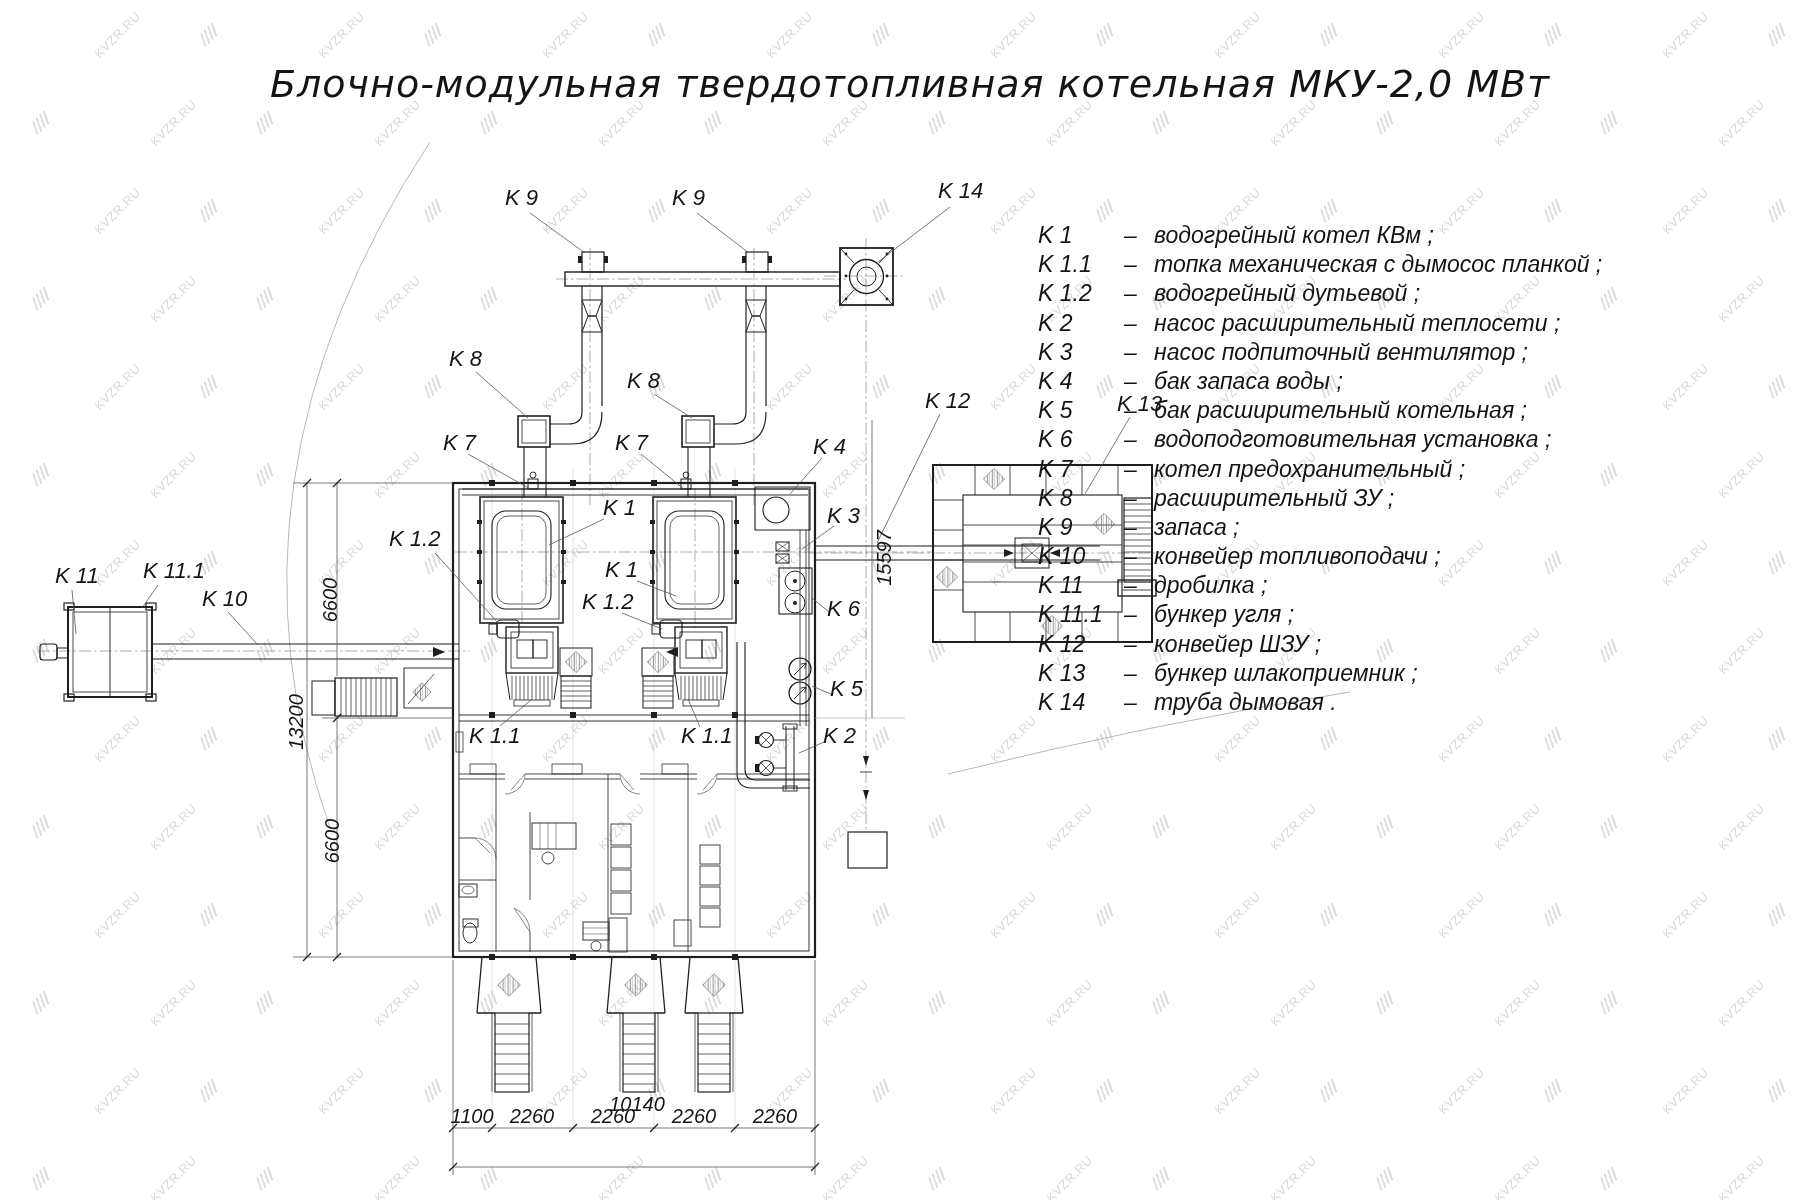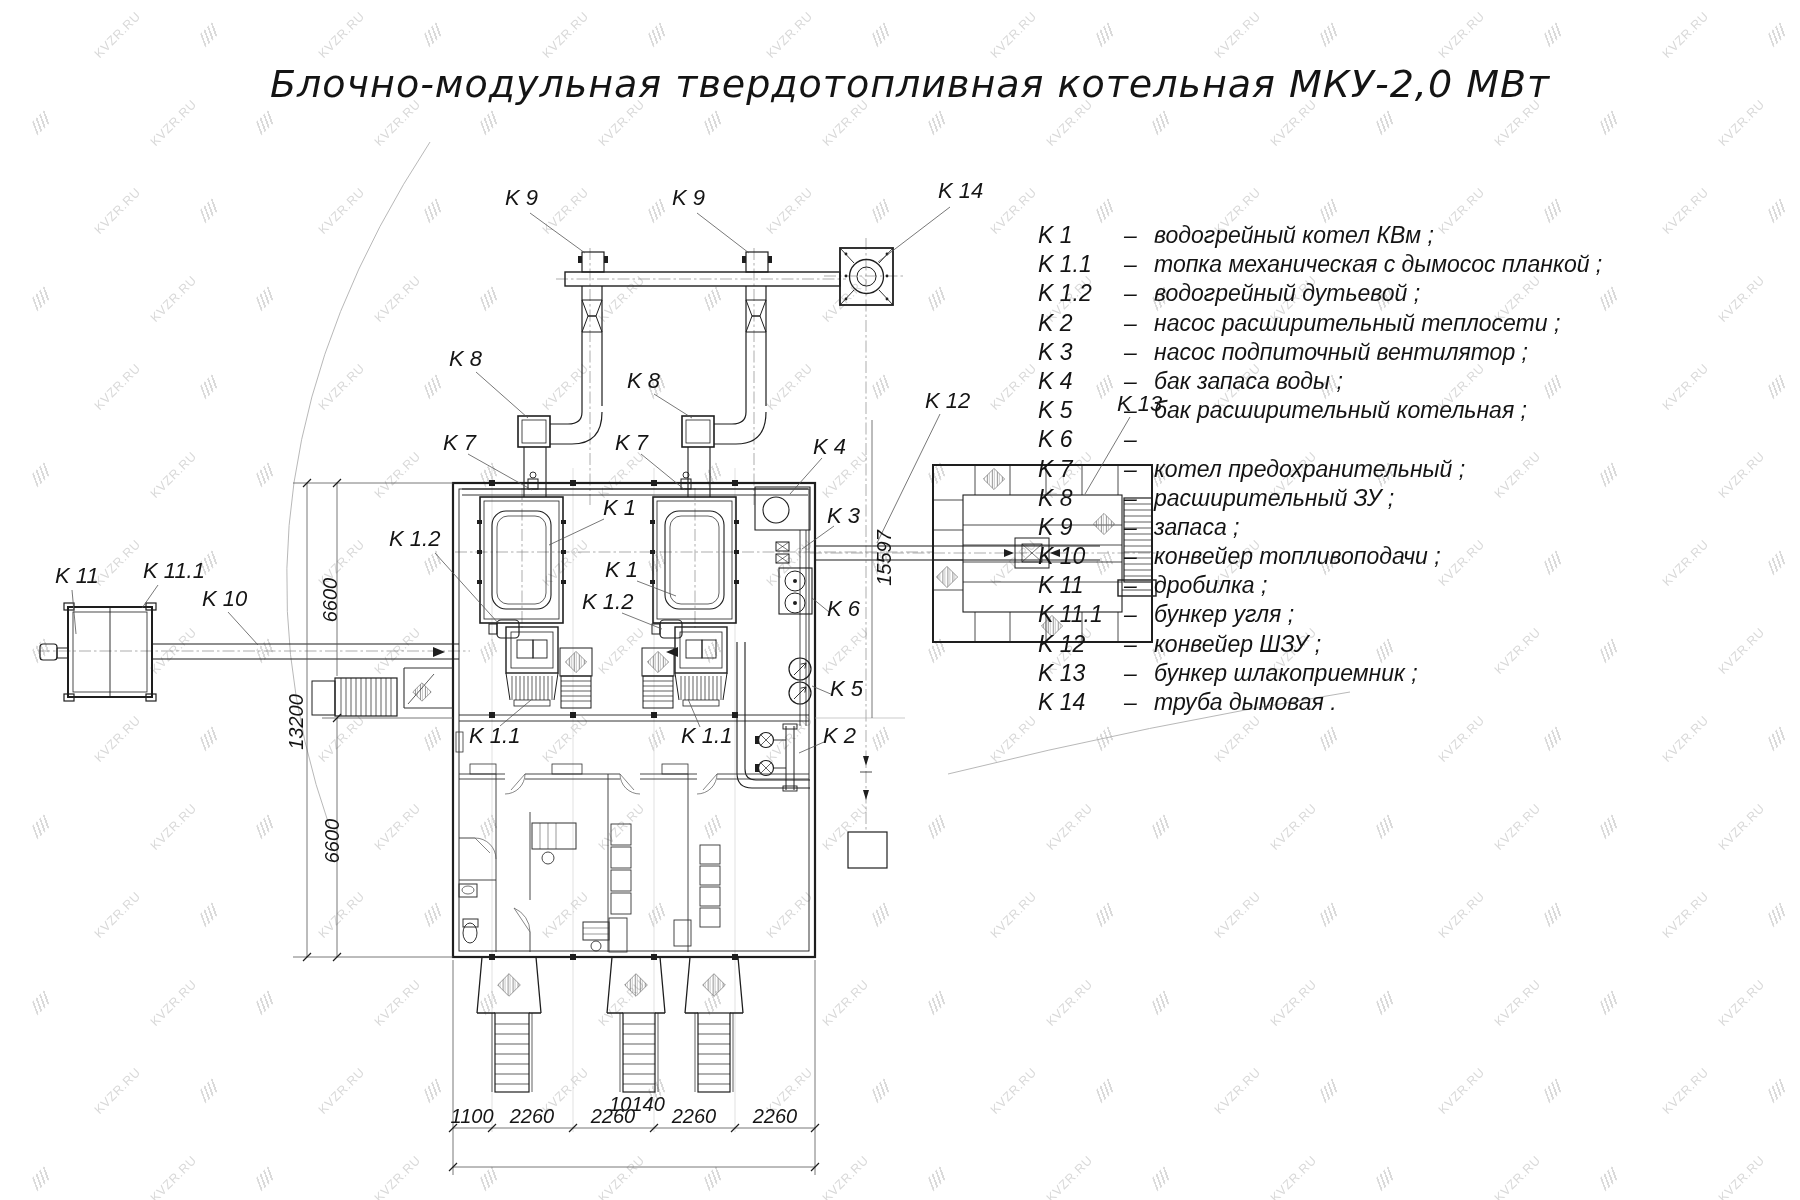--- a/index.html
+++ b/index.html
@@ -671,20 +671,21 @@
           <span class="lg-desc">бак запаса воды ;</span>
         </div>
         <div class="legend-item">
           <span class="lg-code">K 5</span>
           <span class="lg-sep">–</span>
           <span class="lg-desc">бак расширительный котельная ;</span>
         </div>
         <div class="legend-item">
           <span class="lg-code">K 6</span>
           <span class="lg-sep">–</span>
+          <span class="lg-desc">водоподготовительная установка ;</span>
         </div>
         <div class="legend-item">
           <span class="lg-code">K 7</span>
           <span class="lg-sep">–</span>
           <span class="lg-desc">котел предохранительный ;</span>
         </div>
         <div class="legend-item">
           <span class="lg-code">K 8</span>
           <span class="lg-sep">–</span>
           <span class="lg-desc">расширительный ЗУ ;</span>

